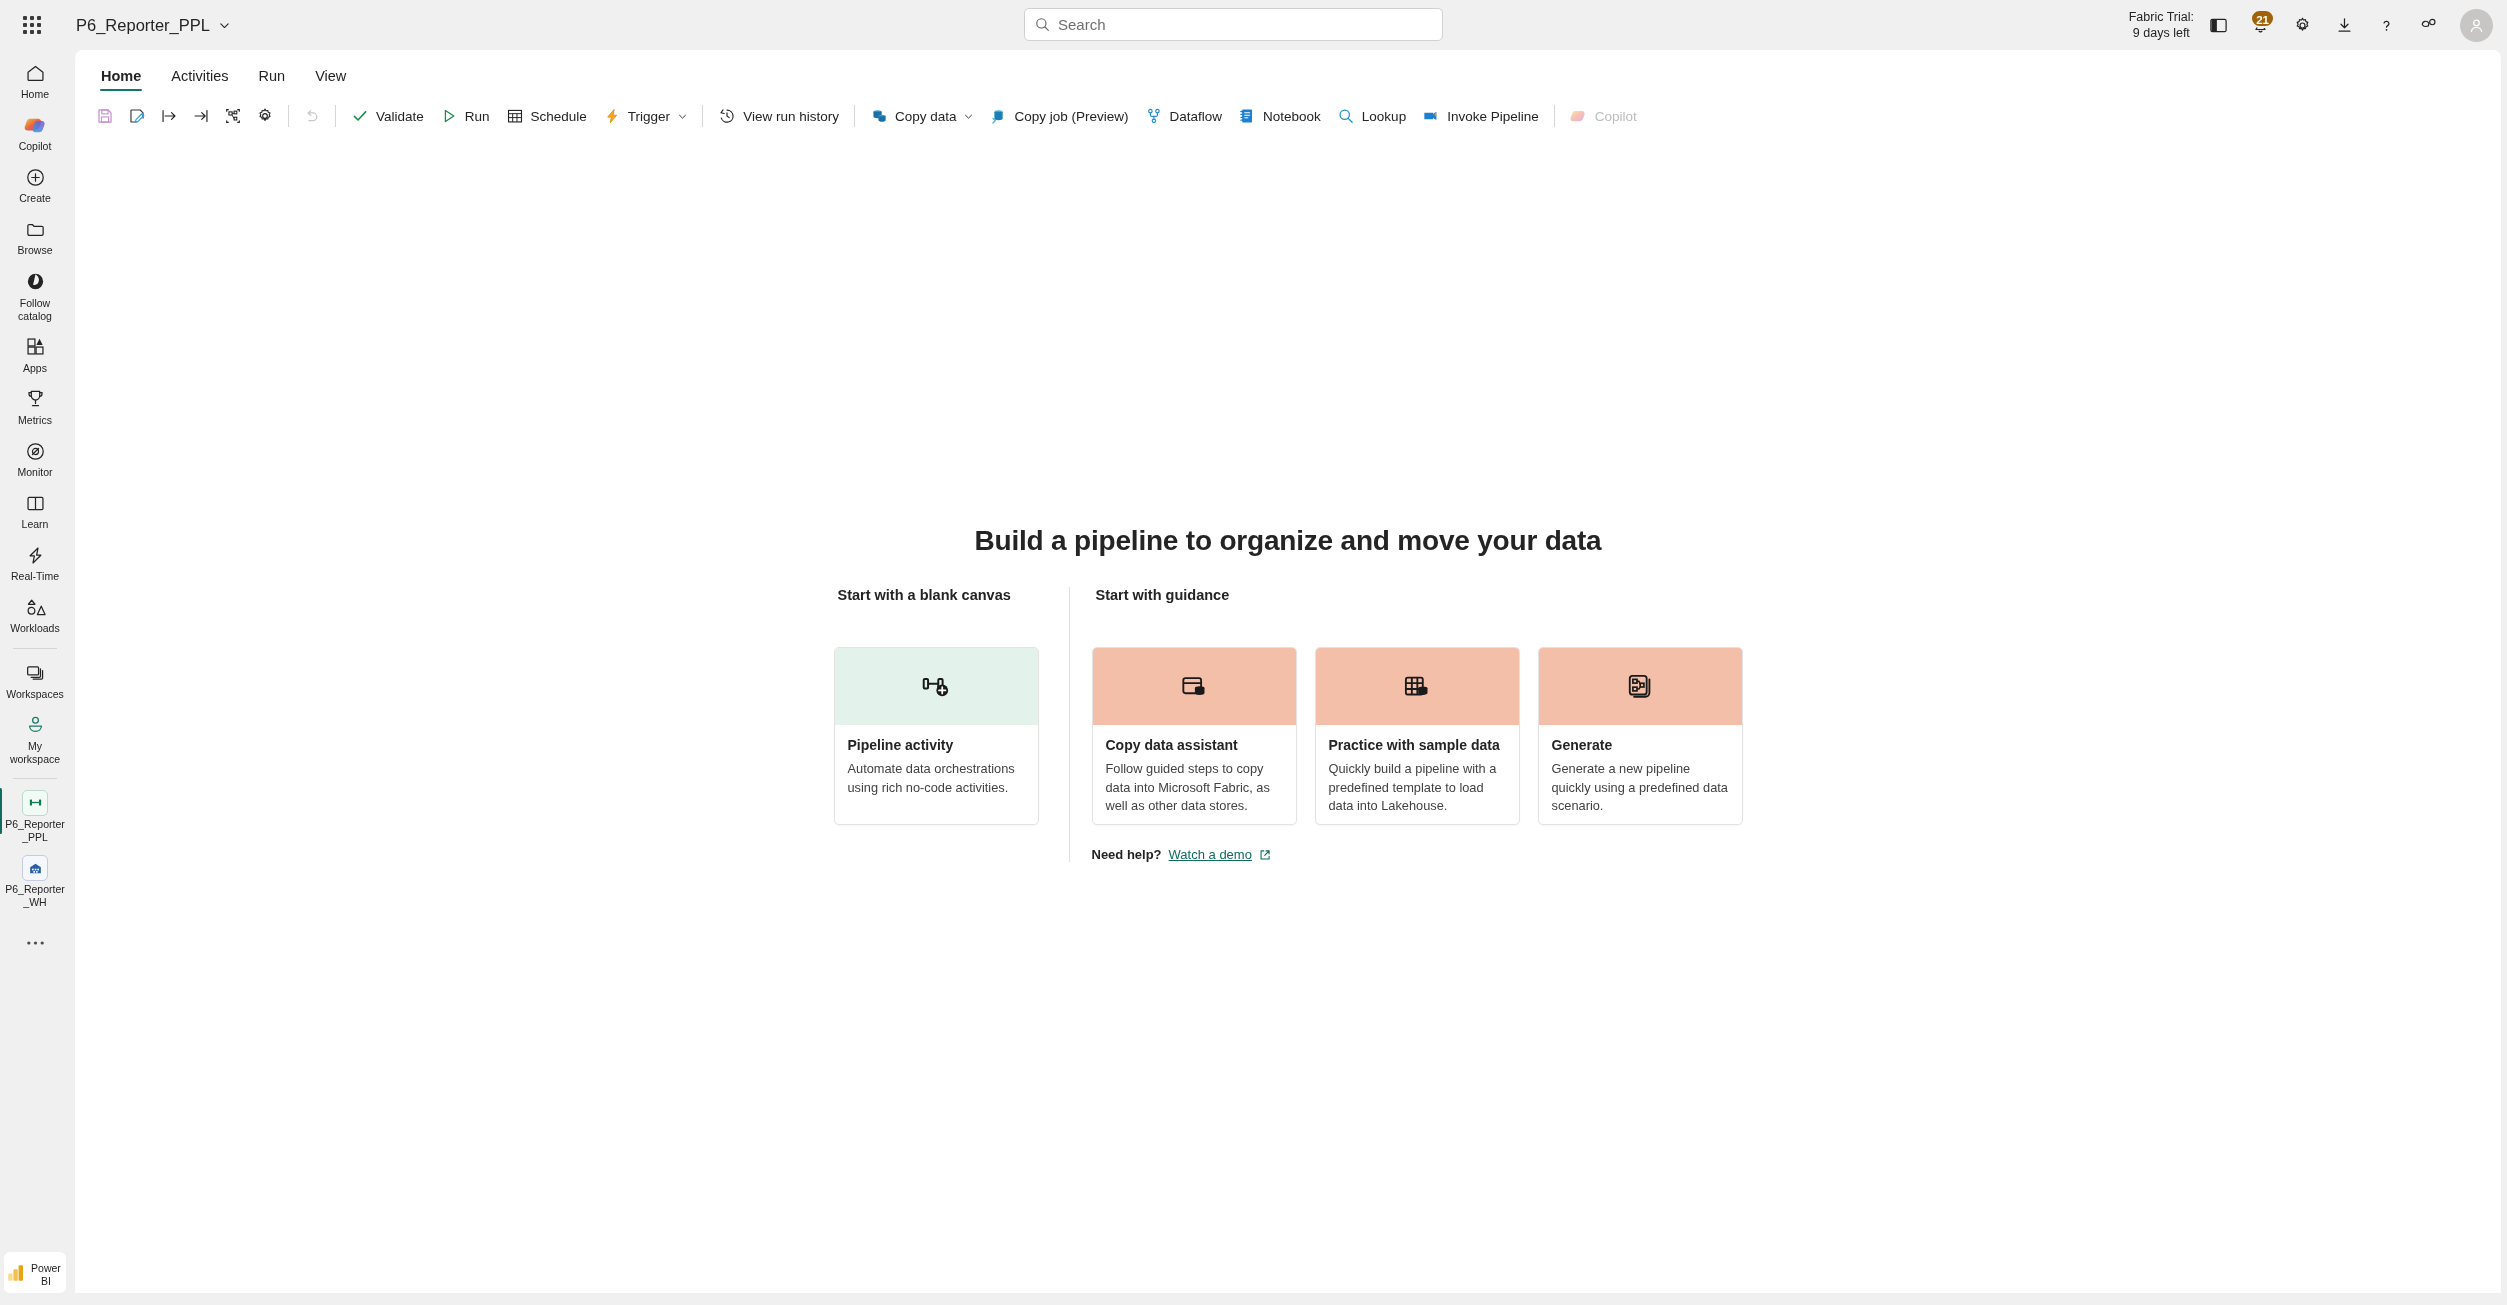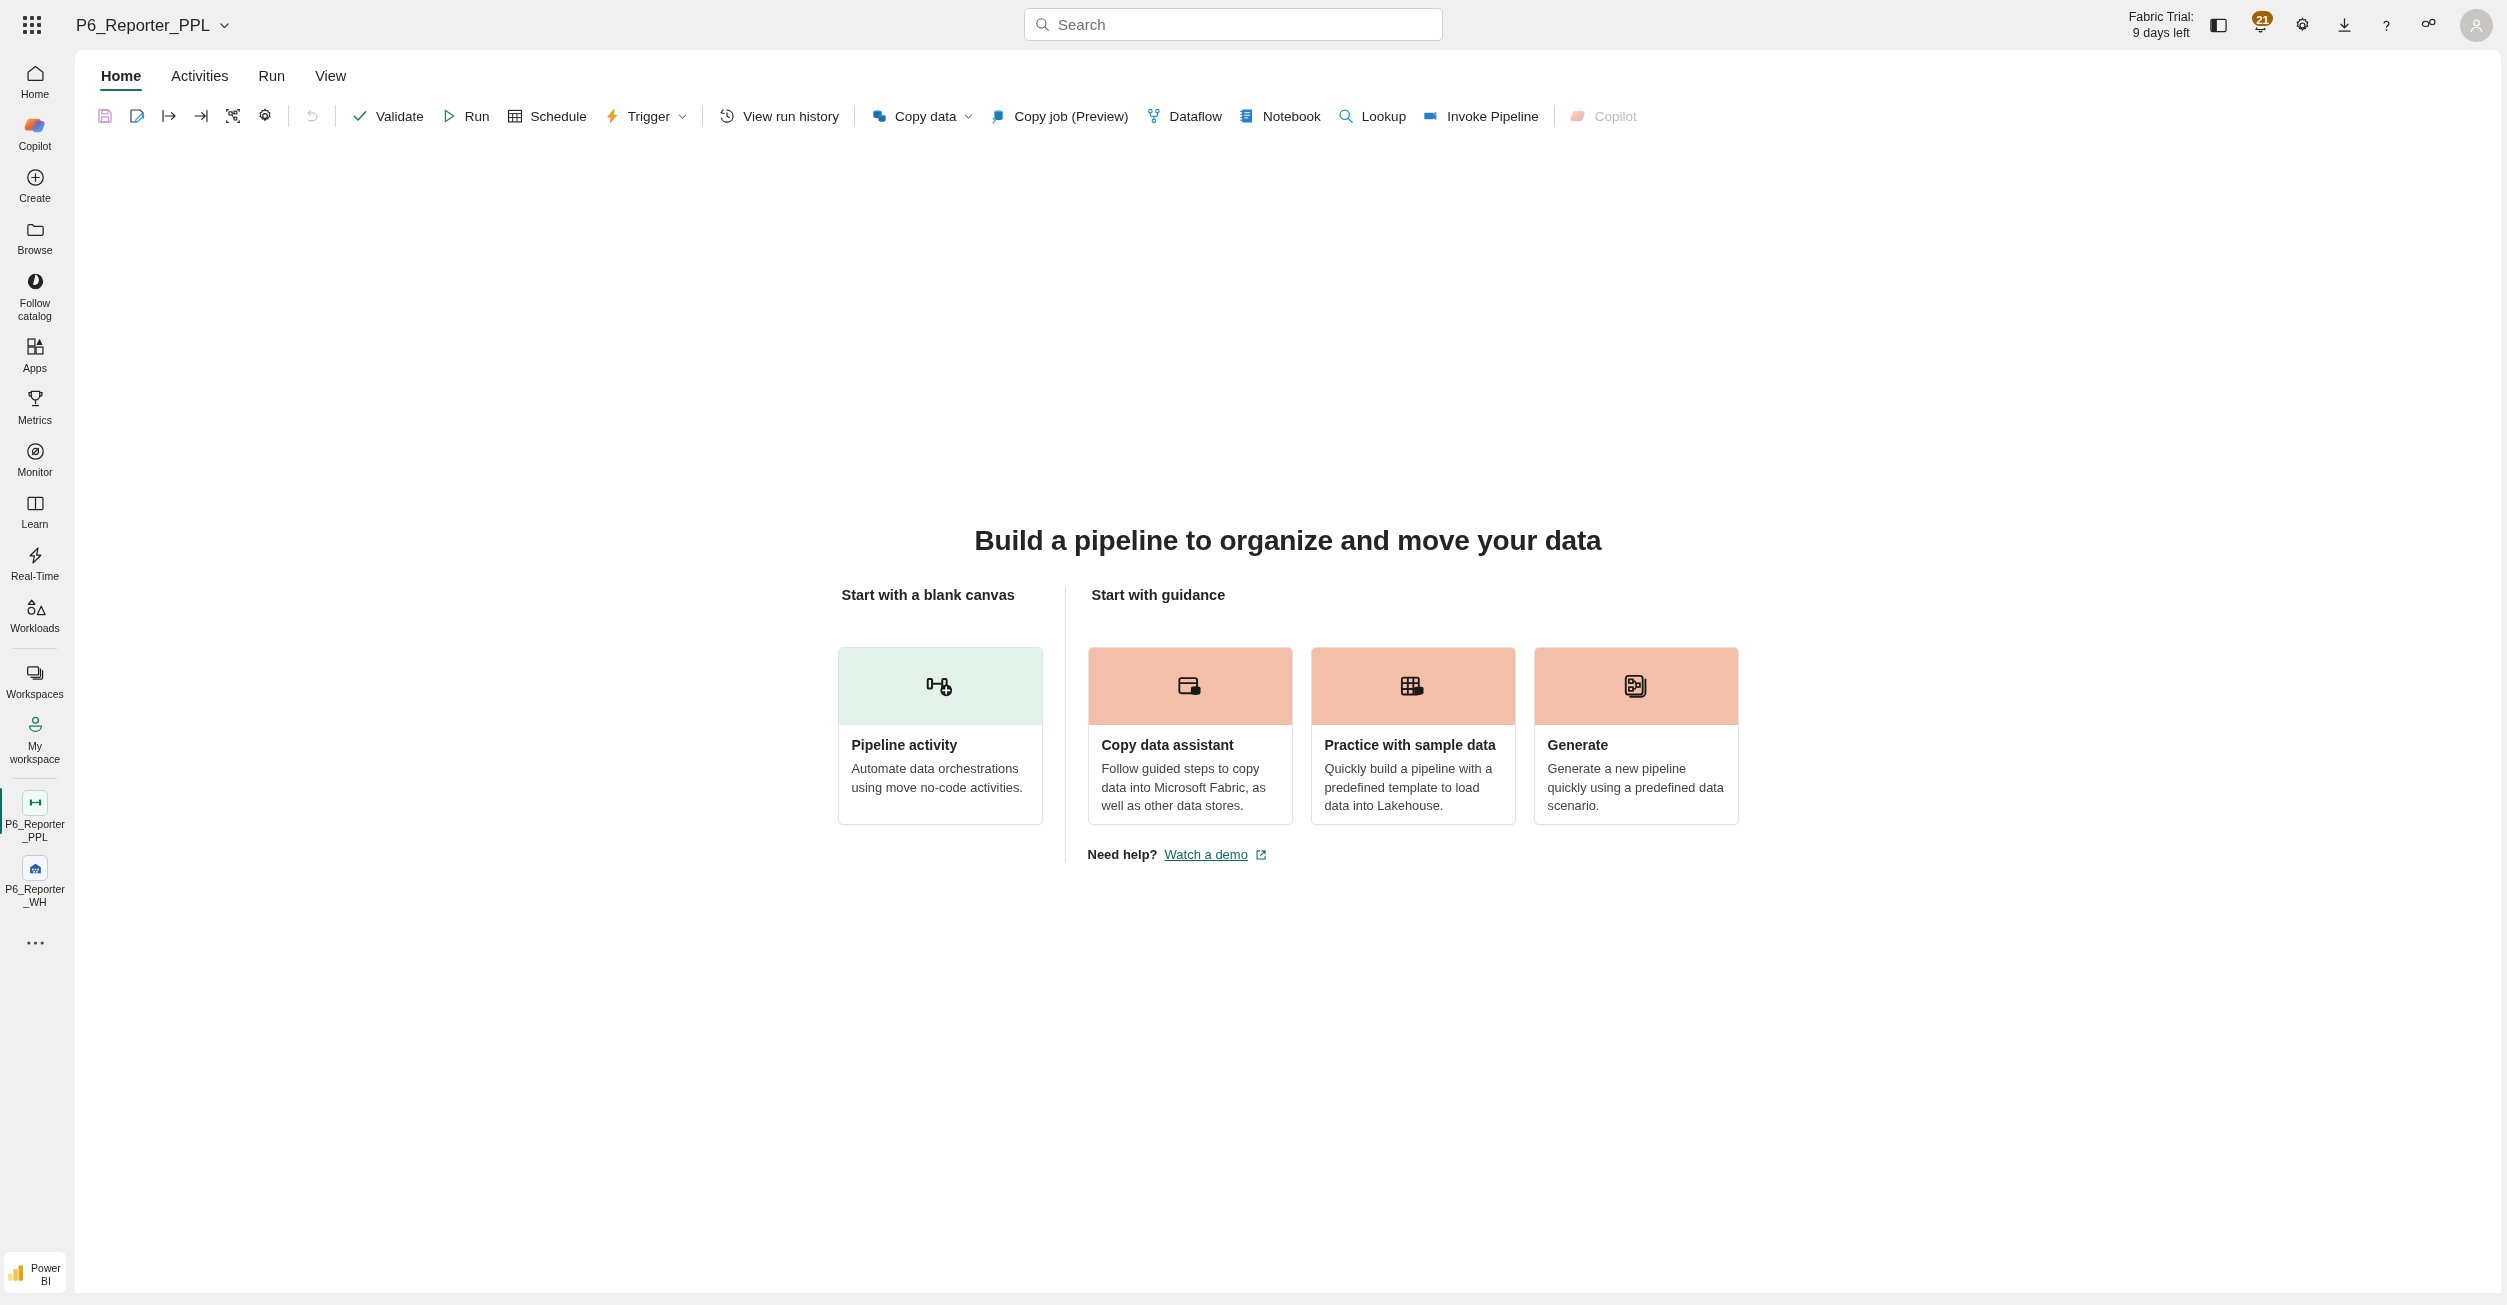--- a/index.html
+++ b/index.html
@@ -159,21 +159,21 @@
   }
   .empty h1 {
     font-size: 28px; font-weight: 600; color: #242424; margin-bottom: 30px;
     letter-spacing: -0.2px;
   }
   .sections { display: flex; align-items: flex-start; }
   .sec-head {
     font-size: 14.5px; font-weight: 600; color: #242424;
     margin-bottom: 13px; padding-left: 4px;
   }
-  .sec-blank { padding-right: 22px; }
+  .sec-blank { padding-right: 30px; }
   .sec-guide { padding-left: 22px; border-left: 1px solid #e0e0e0; }
   .cards { display: flex; gap: 18px; margin-top: 44px; }
   .card {
     width: 205px; background: #ffffff; border: 1px solid #e3e3e3;
     border-radius: 5px; overflow: hidden; cursor: pointer;
     box-shadow: 0 1px 2px rgba(0,0,0,0.04);
   }
   .card-art {
     height: 77px; display: flex; align-items: center; justify-content: center;
   }
@@ -683,21 +683,21 @@
                 <svg width="34" height="34" viewBox="0 0 36 36" fill="none">
                   <rect x="5" y="9.5" width="4.6" height="10" rx="1.1" stroke="#1a1a1a" stroke-width="2.1"></rect>
                   <rect x="20.4" y="9.5" width="4.6" height="10" rx="1.1" stroke="#1a1a1a" stroke-width="2.1"></rect>
                   <path d="M9.6 14.5h10.8" stroke="#1a1a1a" stroke-width="2.1"></path>
                   <circle cx="24.6" cy="21.6" r="6.2" fill="#1a1a1a"></circle>
                   <path d="M24.6 18.2v6.8M21.2 21.6h6.8" stroke="#fff" stroke-width="1.9" stroke-linecap="round"></path>
                 </svg>
               </div>
               <div class="card-body">
                 <div class="card-title">Pipeline activity</div>
-                <div class="card-desc">Automate data orchestrations using move no-code activities.</div>
+                <div class="card-desc">Automate data orchestrations using rich no-code activities.</div>
               </div>
             </div>
           </div>
         </div>
 
         <div class="sec-guide">
           <div class="sec-head">Start with guidance</div>
           <div class="cards">
 
             <div class="card guide">

